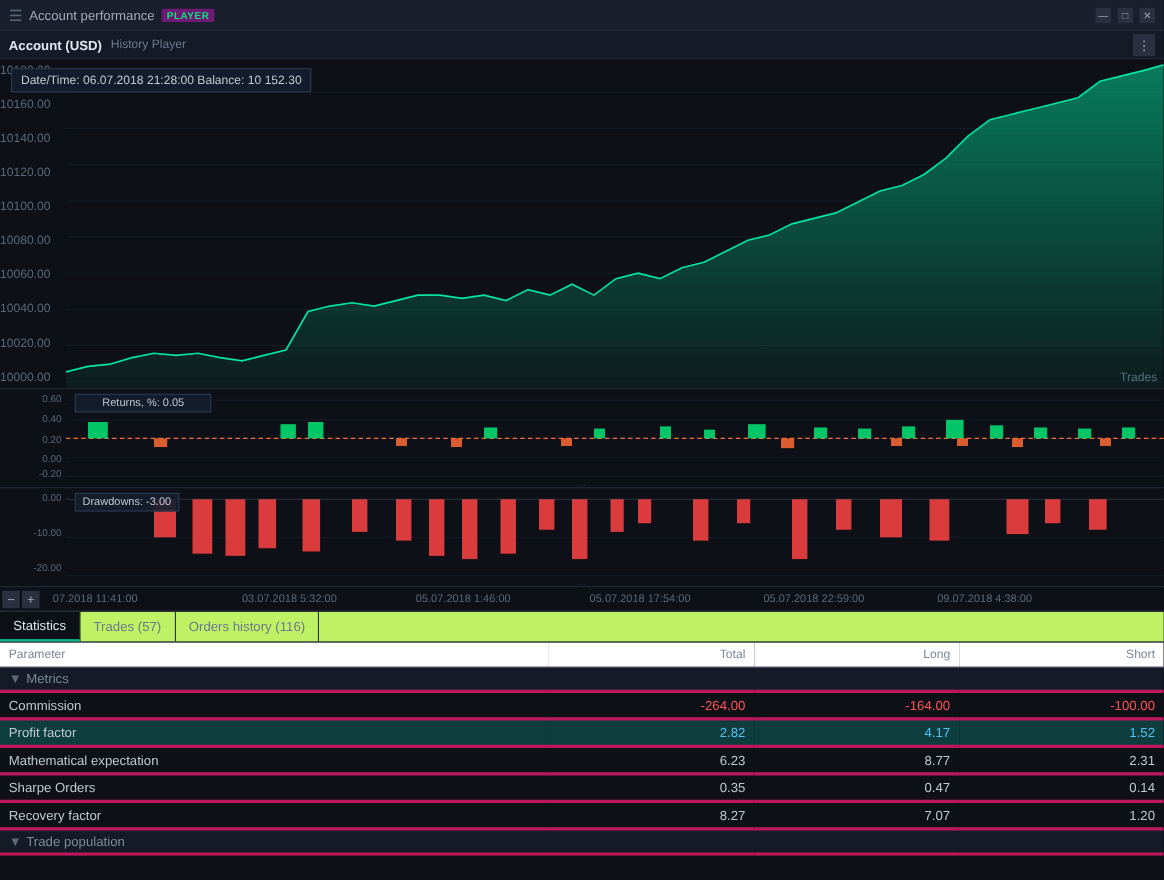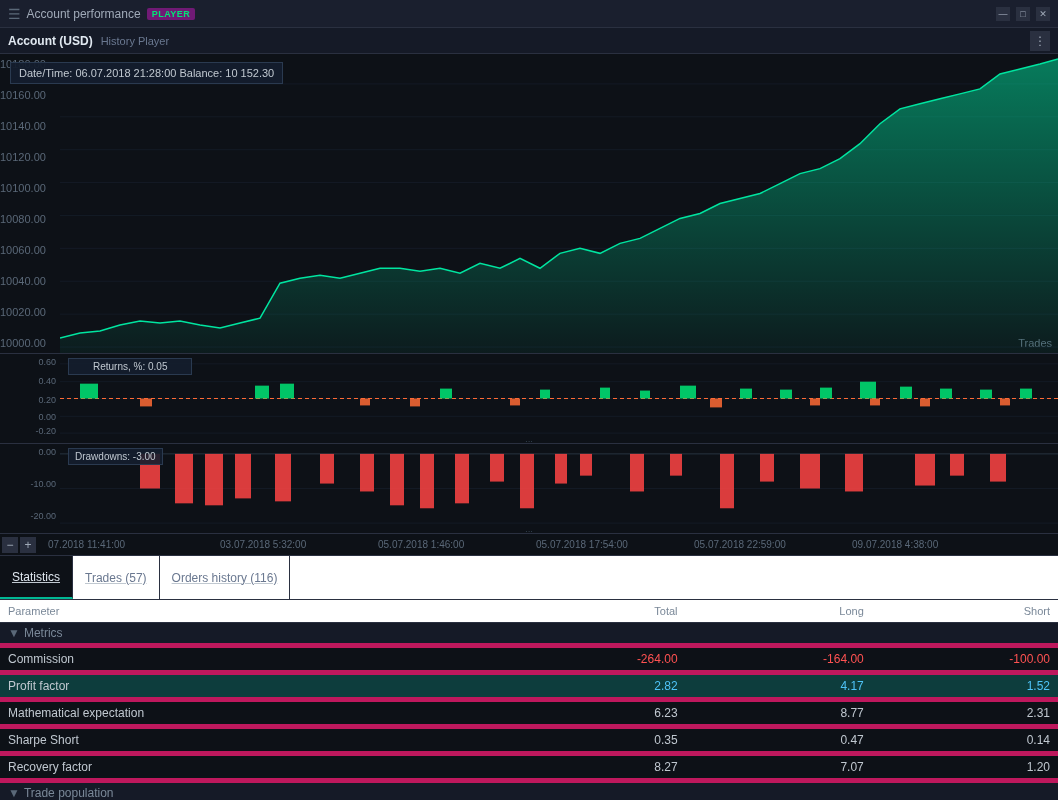--- a/index.html
+++ b/index.html
@@ -207,24 +207,23 @@
       display: flex;
       align-items: center;
       justify-content: center;
       cursor: pointer;
     }
 
     
     .tabs-bar {
       display: flex;
       align-items: center;
-      background: #ffffff;
-      height: 44px;
-      border-bottom: 1px solid #2a3040;
-      text-decoration: underline;
+      background: #bef264;
+      height: 28px;
+      border-bottom: 1px solid #2a3040;
     }
     .tab {
       padding: 0 12px;
       height: 100%;
       display: flex;
       align-items: center;
       cursor: pointer;
       font-size: 12px;
       color: #6a7890;
       border-right: 1px solid #2a3040;
@@ -253,21 +252,21 @@
       padding: 5px 8px;
       text-align: right;
       font-weight: 500;
       color: #7a8898;
       font-size: 11px;
     }
     .stats-table thead th:first-child {
       text-align: left;
     }
     .stats-table tbody tr {
-      border-bottom: 5px solid #be185d;
+      border-bottom: 3px solid #be185d;
     }
     .stats-table tbody tr.selected {
       background: #0d3d3d;
       margin-top: 30px;
     }
     .stats-table tbody td {
       padding: 4px 8px;
       text-align: right;
       font-size: 12px;
       color: #c0c8d0;
@@ -509,21 +508,21 @@
           <td class="val-blue">4.17</td>
           <td class="val-blue">1.52</td>
         </tr>
         <tr>
           <td>Mathematical expectation</td>
           <td>6.23</td>
           <td>8.77</td>
           <td>2.31</td>
         </tr>
         <tr>
-          <td>Sharpe Short</td>
+          <td>Sharpe Orders</td>
           <td>0.35</td>
           <td>0.47</td>
           <td>0.14</td>
         </tr>
         <tr>
           <td>Recovery factor</td>
           <td>8.27</td>
           <td>7.07</td>
           <td>1.20</td>
         </tr>

